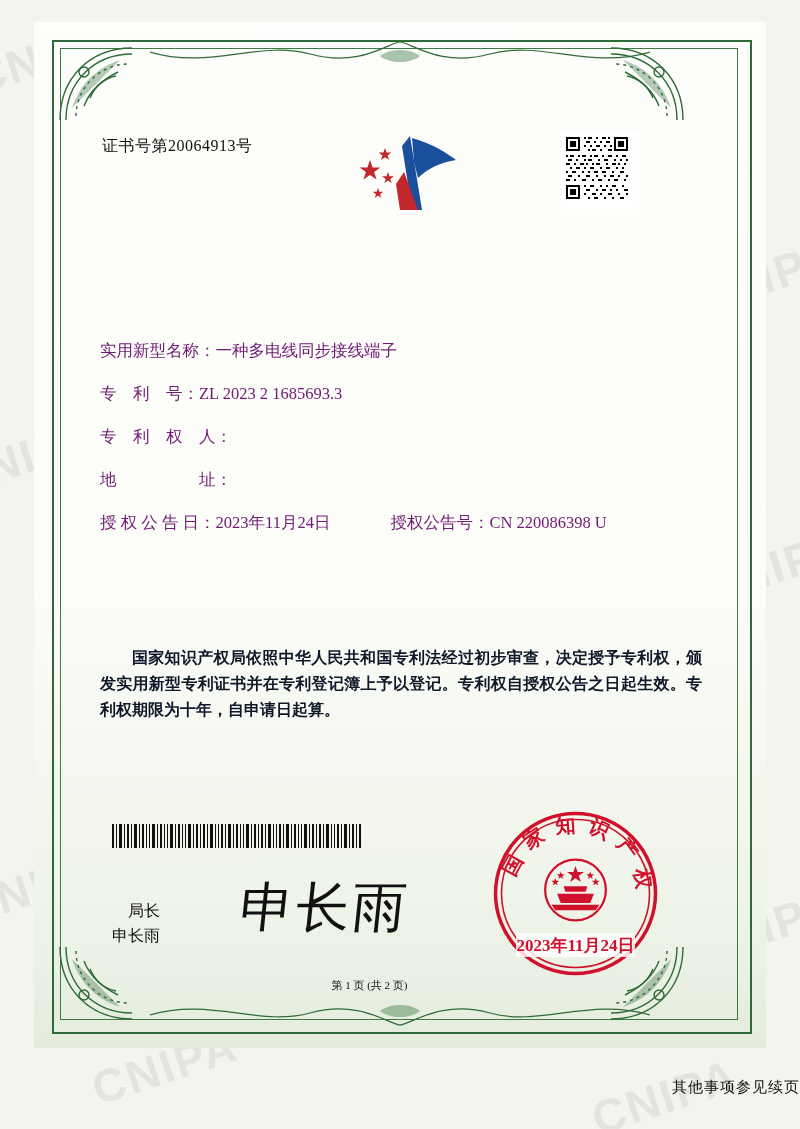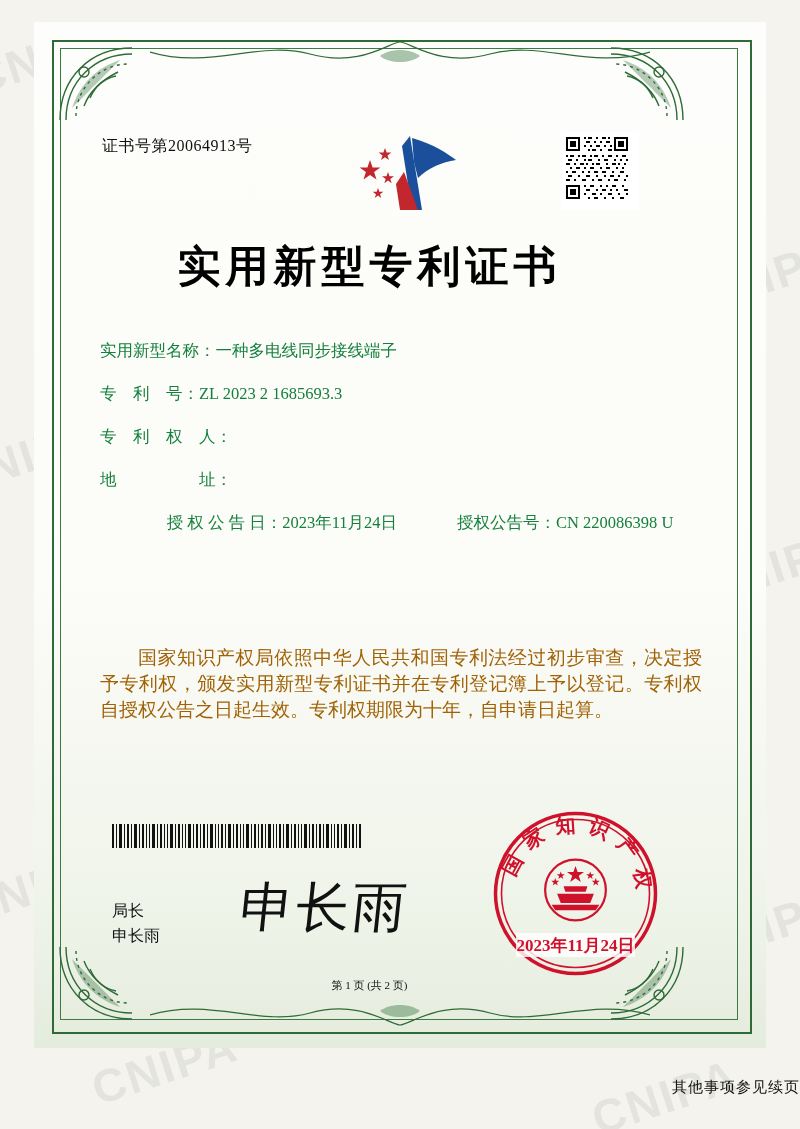--- a/index.html
+++ b/index.html
@@ -68,38 +68,38 @@
   .qr svg{display:block;}
 
   .title{
     position:absolute;left:0;right:0;top:238px;text-align:center;
     font-size:43px;font-weight:700;color:#000;letter-spacing:5px;
     font-family:"Liberation Serif","DejaVu Serif",serif;
   }
 
   
   .fields{position:absolute;left:100px;top:340px;width:600px;}
-  .row{display:flex;align-items:baseline;margin-bottom:21px;font-size:16.5px;color:#15803d;}
+  .row{display:flex;align-items:baseline;margin-bottom:21px;font-size:16.5px;color:#701a75;}
   .row .lbl{white-space:pre;}
   .row .val{margin-left:0;}
-  .row.split{justify-content:center;margin-left:40px;}
+  .row.split{justify-content:flex-start;}
   .row .gap{display:inline-block;width:60px;}
 
   
   .paras{position:absolute;left:100px;top:645px;width:602px;}
   .para{
-    font-size:19px;line-height:26px;color:#a16207;text-align:justify;
-    text-indent:2em;margin-bottom:10px;
+    font-size:16px;line-height:26px;color:#0f172a;text-align:justify;
+    text-indent:2em;margin-bottom:10px;font-weight:bold;
   }
 
   
   .barcode{position:absolute;left:112px;top:824px;width:250px;height:24px;}
 
   
-  .sig-label{position:absolute;left:112px;top:898px;font-size:16px;color:#111;line-height:25px;}
+  .sig-label{position:absolute;left:112px;top:898px;font-size:16px;color:#111;line-height:25px;text-align:right;}
   .sig-mark{
     position:absolute;left:240px;top:872px;
     font-size:54px;color:#111;
     font-family:"Liberation Serif","DejaVu Serif",serif;
     letter-spacing:2px;
     transform:skewX(-6deg);
   }
 
   
   .seal{position:absolute;right:76px;top:806px;width:175px;height:175px;}
@@ -327,21 +327,20 @@
           <rect x="31" y="29" width="1" height="1"></rect>
         <rect x="12" y="31" width="1" height="1"></rect>
           <rect x="15" y="31" width="2" height="1"></rect>
           <rect x="20" y="31" width="1" height="1"></rect>
           <rect x="24" y="31" width="1" height="1"></rect>
           <rect x="28" y="31" width="2" height="1"></rect>
       </g>
     </svg>
   </div>
 
-  <div class="title">实用新型专利证书</div>
 
   <div class="fields">
     <div class="row">
       <span class="lbl">实用新型名称：</span>
       <span class="val">一种多电线同步接线端子</span>
     </div>
     <div class="row">
       <span class="lbl">专　利　号：</span>
       <span class="val">ZL 2023 2 1685693.3</span>
     </div>

